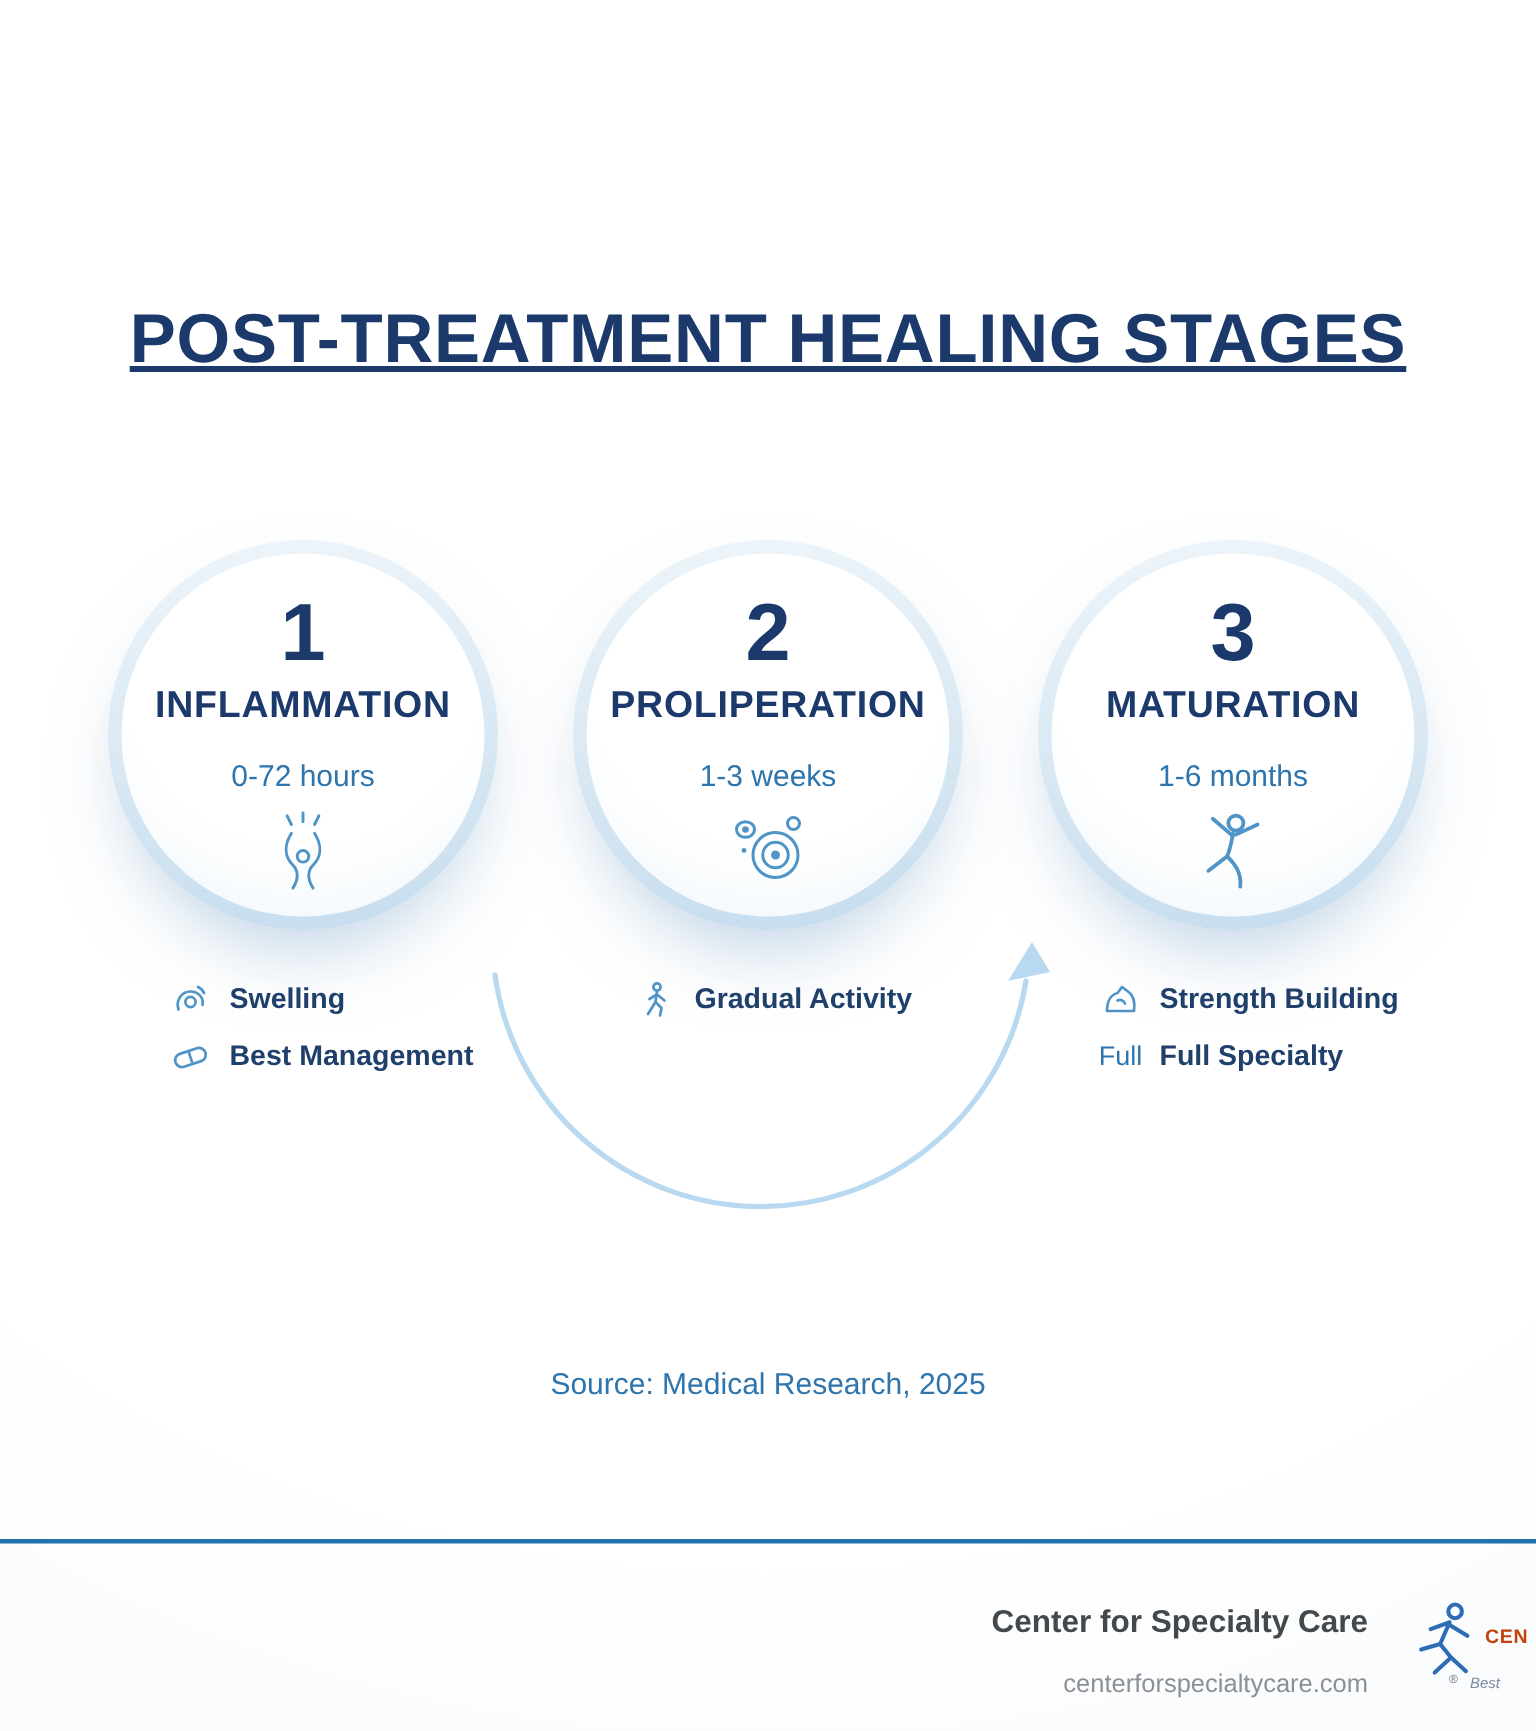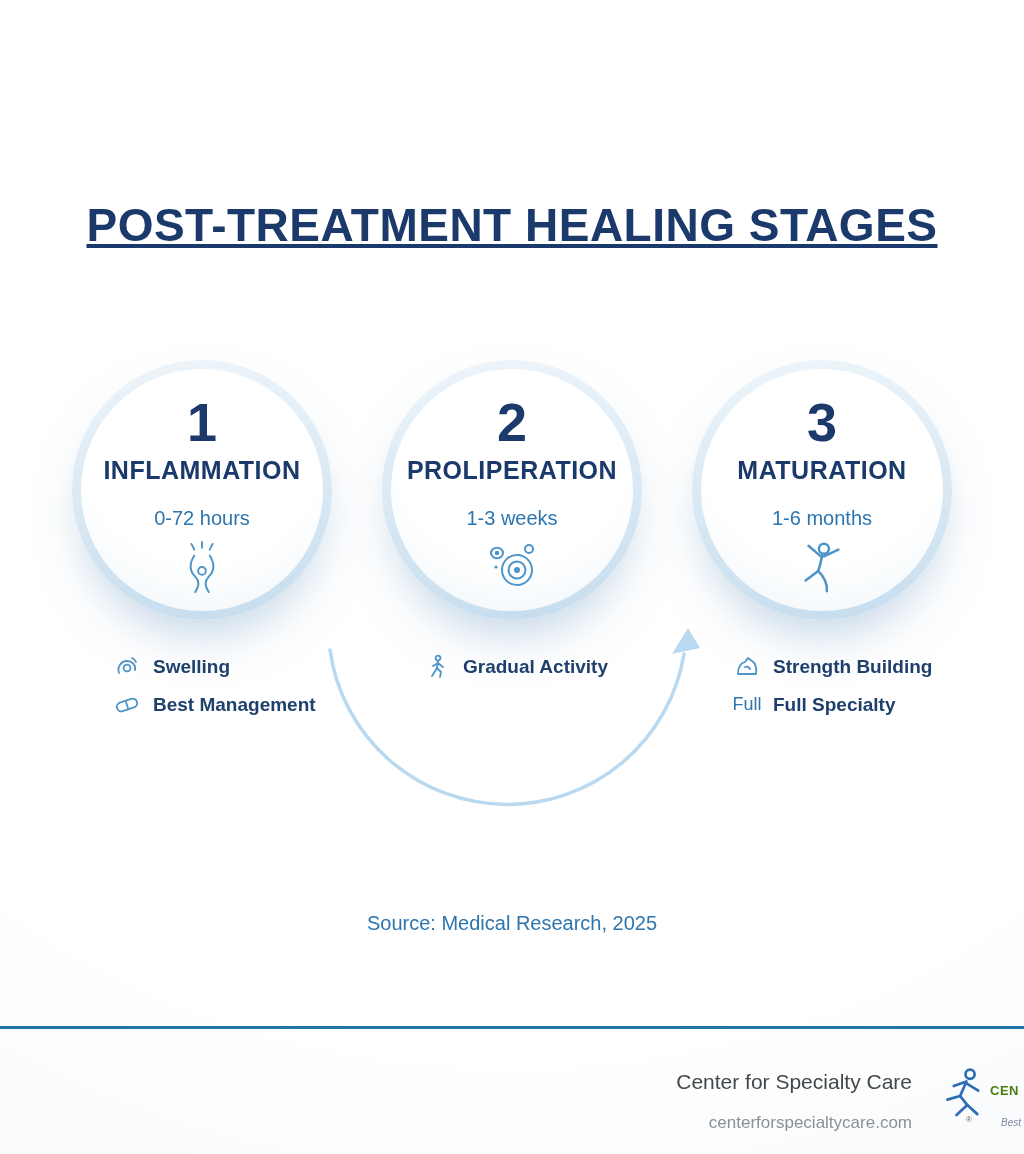--- a/index.html
+++ b/index.html
@@ -35,27 +35,27 @@
   .stage-items { margin-top:33px; align-self:flex-start; margin-left:62px; display:flex; flex-direction:column; gap:11px; }
   .item { display:flex; align-items:center; gap:11px; }
   .item-icon { width:30px; height:27px; display:flex; justify-content:center; align-items:center; flex:0 0 30px; }
   .item-label { font-size:19px; font-weight:bold; color:#20406c; white-space:nowrap; }
   .full-text { font-size:18px; color:#2e75ad; }
   .arc-svg { position:absolute; top:628px; left:316px; pointer-events:none; }
   .source { position:absolute; top:912px; left:0; width:100%; text-align:center; font-size:20px; color:#2e75ad; }
   .divider { position:absolute; top:1026px; left:0; width:100%; height:3px; background:#2173ae; }
   .footer { position:absolute; top:1048px; left:0; width:100%; height:106px; display:flex; justify-content:flex-end; align-items:center; }
   .footer-text { text-align:right; }
-  .org-name { font-size:21px; font-weight:normal; color:#43484d;text-align:right; }
+  .org-name { font-size:21px; font-weight:bold; color:#43484d;text-align:right; }
   .org-url { margin-top:19px; font-size:17px; color:#8b9096; }
   .footer-logo { position:relative; width:118px; height:84px; margin-left:20px; margin-right:-26px; flex:0 0 118px; }
   .logo-runner { position:absolute; left:0; top:6px; }
-  .logo-text { position:absolute; left:58px; top:24px; font-size:13px; font-weight:bold; color:#4d7c0f; letter-spacing:0.5px; }
+  .logo-text { position:absolute; left:58px; top:24px; font-size:13px; font-weight:bold; color:#c2410c; letter-spacing:0.5px; }
   .logo-reg { position:absolute; left:34px; top:56px; font-size:8px; color:#6a7078; }
-  .logo-tagline { position:absolute; left:48px; top:58px; font-size:10px; font-style:italic; color:#7a8aa0;margin-left:21px; }
+  .logo-tagline { position:absolute; left:48px; top:58px; font-size:10px; font-style:italic; color:#7a8aa0; }
 </style>
 </head>
 <body>
 
 <div class="title">POST-TREATMENT HEALING STAGES</div>
 
 <div class="stages-row">
 
   <div class="stage-col">
     <div class="circle-ring">

